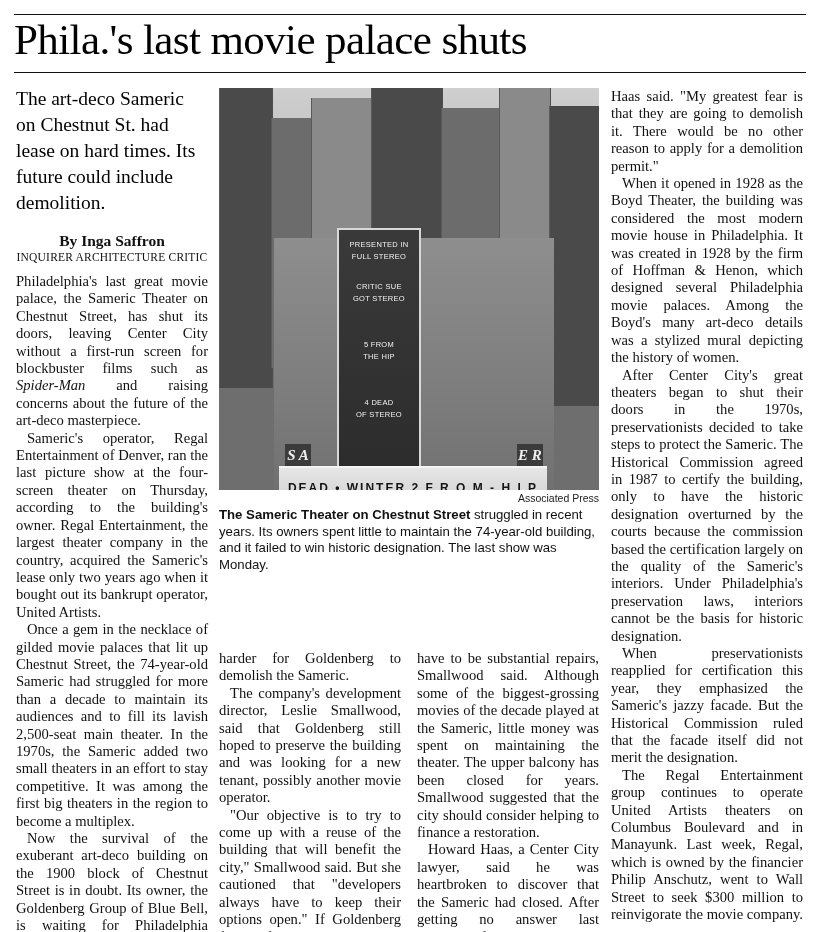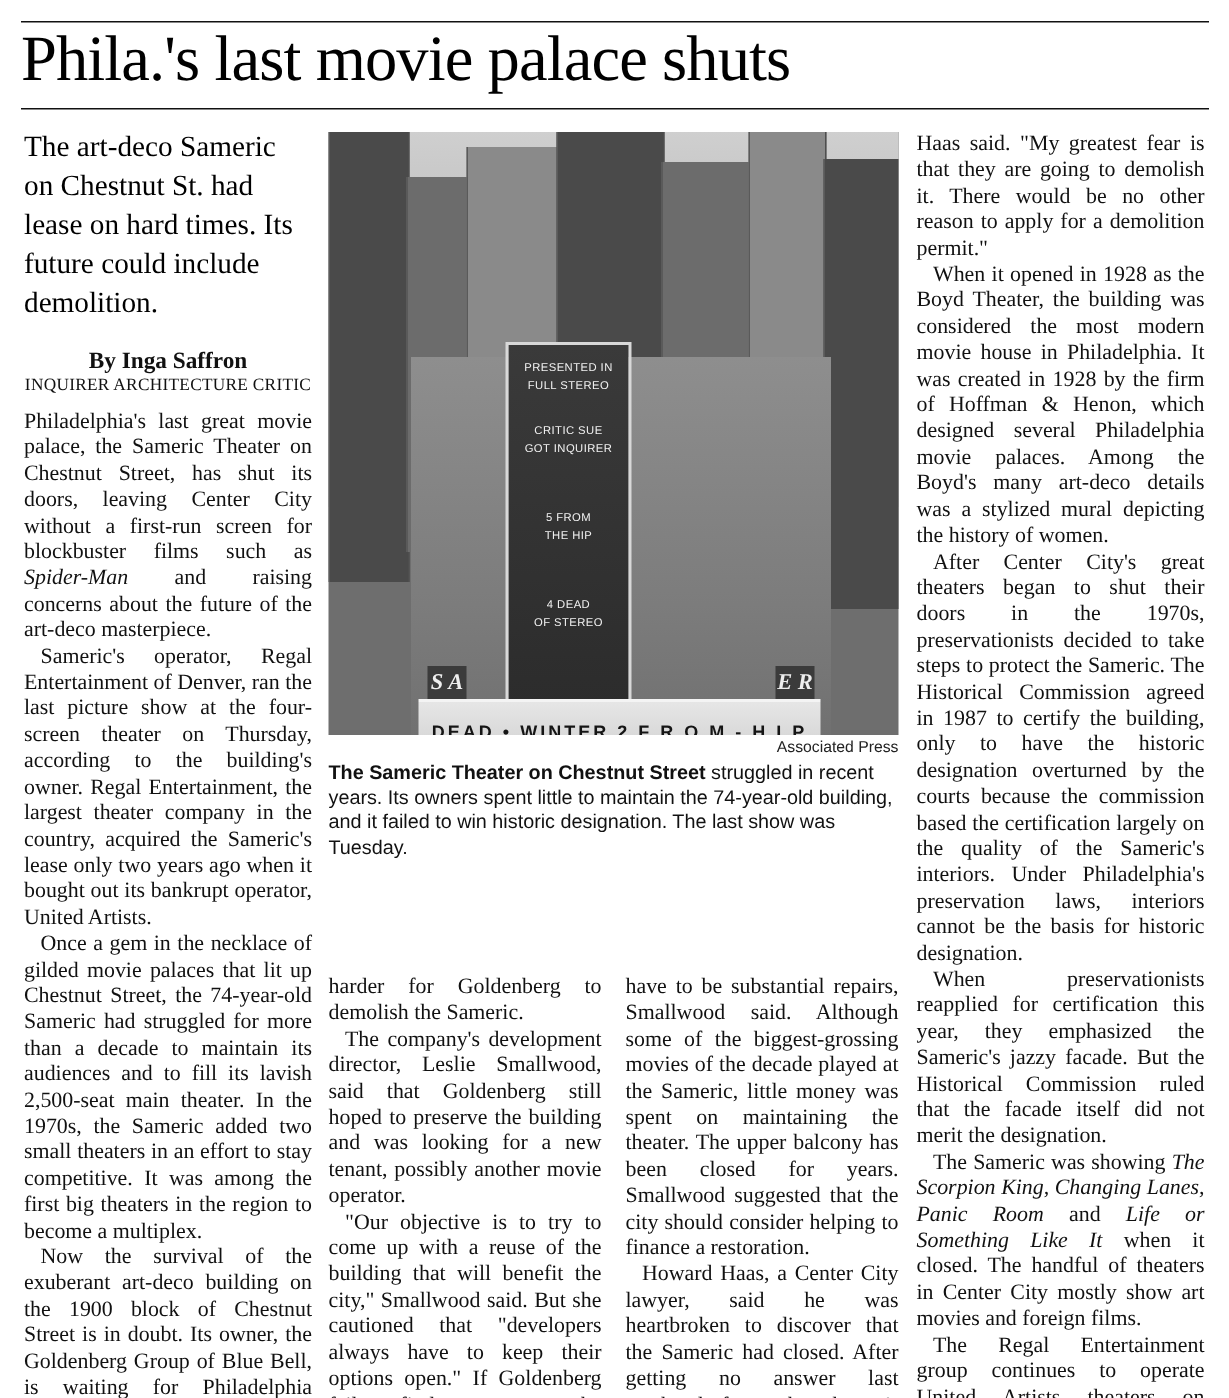--- a/index.html
+++ b/index.html
@@ -269,55 +269,54 @@
       <div class="bldg dark" style="left:152px;top:0px;width:70px;height:150px;"></div>
       <div class="bldg" style="left:222px;top:20px;width:58px;height:200px;"></div>
       <div class="bldg light" style="left:280px;top:0px;width:50px;height:260px;"></div>
       <div class="bldg dark" style="left:330px;top:18px;width:50px;height:300px;"></div>
       <div class="facade"></div>
 
       <div class="marquee-tower">
         <div class="marquee-line" style="top:10px;">PRESENTED IN</div>
         <div class="marquee-line" style="top:22px;">FULL STEREO</div>
         <div class="marquee-line" style="top:52px;">CRITIC SUE</div>
-        <div class="marquee-line" style="top:64px;">GOT INQUIRER</div>
+        <div class="marquee-line" style="top:64px;">GOT STEREO</div>
         <div class="marquee-line" style="top:110px;">5 FROM</div>
         <div class="marquee-line" style="top:122px;">THE HIP</div>
         <div class="marquee-line" style="top:168px;">4 DEAD</div>
         <div class="marquee-line" style="top:180px;">OF STEREO</div>
       </div>
 
       <div class="vert-sign" style="left:66px;">S A M</div>
       <div class="vert-sign" style="left:298px;">E R I C</div>
       <div class="marquee-band">DEAD • WINTER  2  F R O M  -  H I P</div>
       <div class="ground"></div>
       <div class="entrance"></div>
       <div class="person"></div>
     </div>
     <div class="photo-credit">Associated Press</div>
-    <div class="caption"><b>The Sameric Theater on Chestnut Street</b><span> struggled in recent years. Its owners spent little to maintain the 74-year-old building, and it failed to win historic designation. The last show was Tuesday.</span></div>
+    <div class="caption"><b>The Sameric Theater on Chestnut Street</b><span> struggled in recent years. Its owners spent little to maintain the 74-year-old building, and it failed to win historic designation. The last show was Monday.</span></div>
   </div>
 
   <div class="col-mid1 body-text">
     <p class="first">harder for Goldenberg to demolish the Sameric.</p>
     <p>The company's development director, Leslie Smallwood, said that Goldenberg still hoped to preserve the building and was looking for a new tenant, possibly another movie operator.</p>
     <p>"Our objective is to try to come up with a reuse of the building that will benefit the city," Smallwood said. But she cautioned that "developers always have to keep their options open." If Goldenberg fails to find a new tenant, she said, the company will sell or demolish the theater.</p>
 
   </div>
 
   <div class="col-mid2 body-text">
     <p class="first">have to be substantial repairs, Smallwood said. Although some of the biggest-grossing movies of the decade played at the Sameric, little money was spent on maintaining the theater. The upper balcony has been closed for years. Smallwood suggested that the city should consider helping to finance a restoration.</p>
     <p>Howard Haas, a Center City lawyer, said he was heartbroken to discover that the Sameric had closed. After getting no answer last weekend from the theater's telephone hotline, he became alarmed and walked over to see what was wrong. He found a note there explaining the closure. "I love the place,"</p>
   </div>
 
   <div class="col-right">
     <div class="body-text">
       <p class="first">Haas said. "My greatest fear is that they are going to demolish it. There would be no other reason to apply for a demolition permit."</p>
       <p>When it opened in 1928 as the Boyd Theater, the building was considered the most modern movie house in Philadelphia. It was created in 1928 by the firm of Hoffman &amp; Henon, which designed several Philadelphia movie palaces. Among the Boyd's many art-deco details was a stylized mural depicting the history of women.</p>
       <p>After Center City's great theaters began to shut their doors in the 1970s, preservationists decided to take steps to protect the Sameric. The Historical Commission agreed in 1987 to certify the building, only to have the historic designation overturned by the courts because the commission based the certification largely on the quality of the Sameric's interiors. Under Philadelphia's preservation laws, interiors cannot be the basis for historic designation.</p>
       <p>When preservationists reapplied for certification this year, they emphasized the Sameric's jazzy facade. But the Historical Commission ruled that the facade itself did not merit the designation.</p>
-      <p>The Sameric was showing <em>The Scorpion King, Changing Lanes, Panic Room</em> and <em>Life or Something Like It</em> when it closed. The handful of theaters in Center City mostly show art movies and foreign films.</p>
       <p>The Regal Entertainment group continues to operate United Artists theaters on Columbus Boulevard and in Manayunk. Last week, Regal, which is owned by the financier Philip Anschutz, went to Wall Street to seek $300 million to reinvigorate the movie company.</p>
     </div>
 
   </div>
 
 </div>
 
 </body></html>

